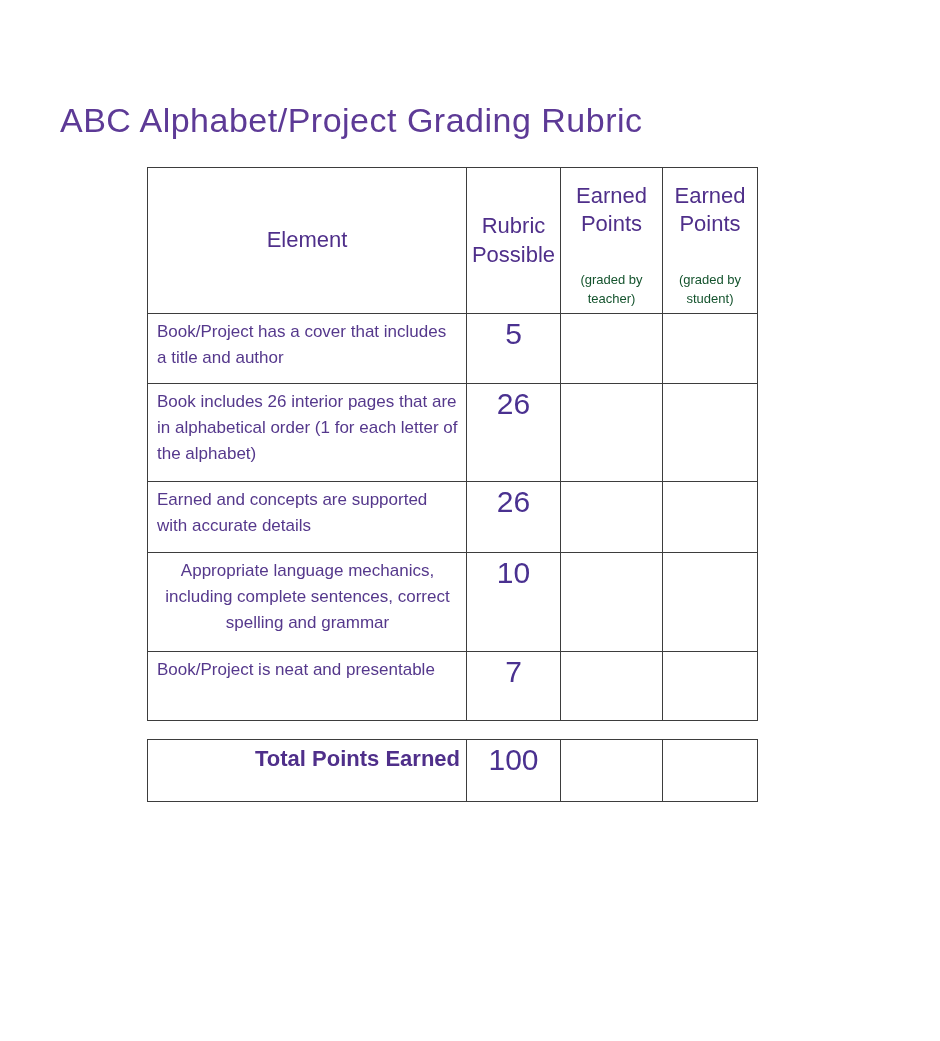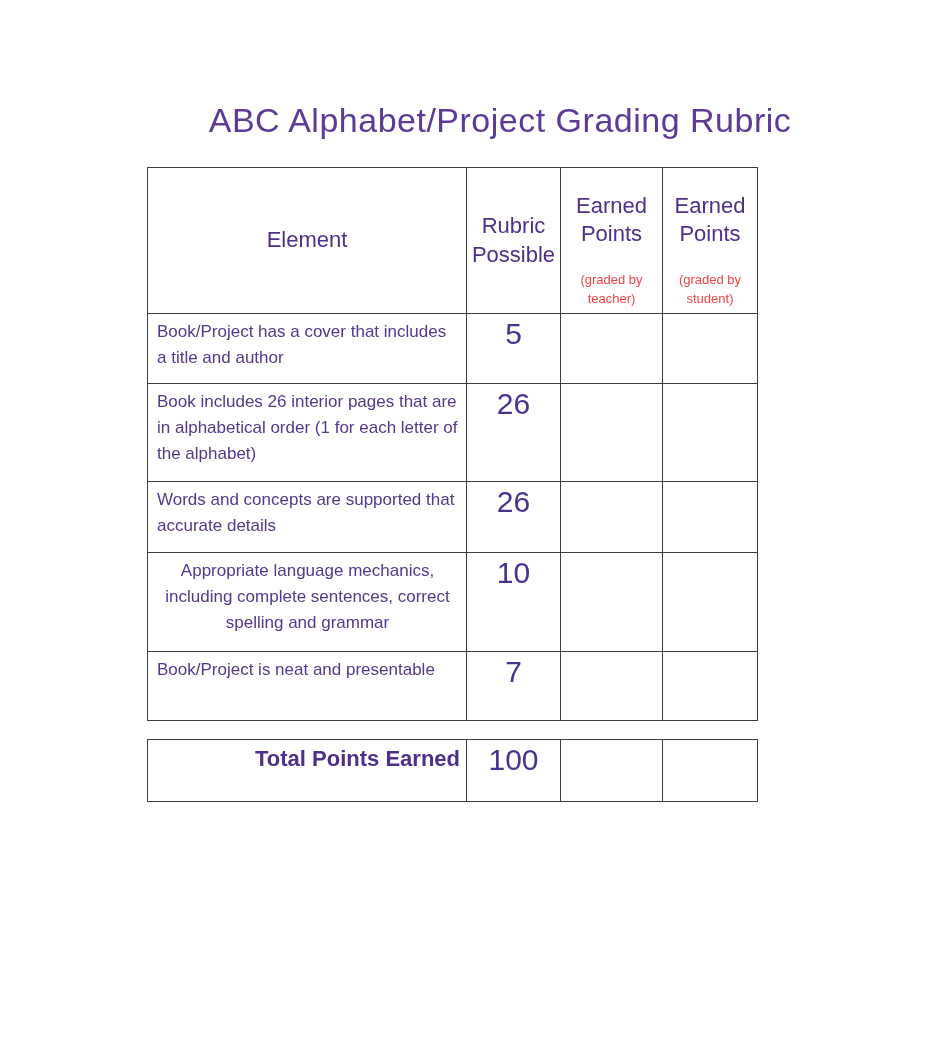--- a/index.html
+++ b/index.html
@@ -13,21 +13,21 @@
     height: 1041px;
     background: #ffffff;
     overflow: hidden;
     font-family: "Liberation Sans", sans-serif;
     box-sizing: border-box;
     padding-top: 100px;
   }
   .title {
     margin: 0 0 26px 0;
     padding-left: 60px;
-    text-align: center;
+    text-align: left;
     font-size: 34px;
     font-weight: 400;
     letter-spacing: 0.5px;
     color: #5d3a96;
     line-height: 1.2;
   }
   table.rubric {
     border-collapse: collapse;
     table-layout: fixed;
     margin-left: 147px;
@@ -44,31 +44,31 @@
     color: #4f2f8a;
     font-weight: 400;
     font-size: 22px;
     line-height: 1.35;
     padding: 4px;
     vertical-align: middle;
     text-align: center;
   }
   th.th-earned {
     vertical-align: top;
-    padding-top: 24px;
+    padding-top: 14px;
   }
   .earned-label {
     font-size: 22px;
     color: #4f2f8a;
     line-height: 1.3;
   }
   .earned-sub {
-    margin-top: 22px;
+    margin-top: 32px;
     font-size: 13px;
-    color: #ef4444;
+    color: #14532d;
     line-height: 1.45;
   }
   
   td.el {
     color: #55388c;
     font-size: 17px;
     line-height: 1.55;
     text-align: left;
     vertical-align: top;
     padding: 5px 8px 4px 9px;
@@ -136,21 +136,21 @@
         <td class="blank"></td>
         <td class="blank"></td>
       </tr>
       <tr class="r2">
         <td class="el">Book includes 26 interior pages that are in alphabetical order (1 for each letter of the alphabet)</td>
         <td class="pts">26</td>
         <td class="blank"></td>
         <td class="blank"></td>
       </tr>
       <tr class="r3">
-        <td class="el">Words and concepts are supported that accurate details</td>
+        <td class="el">Earned and concepts are supported with accurate details</td>
         <td class="pts">26</td>
         <td class="blank"></td>
         <td class="blank"></td>
       </tr>
       <tr class="r5">
         <td class="el">Appropriate language mechanics, including complete sentences, correct spelling and grammar</td>
         <td class="pts">10</td>
         <td class="blank"></td>
         <td class="blank"></td>
       </tr>

